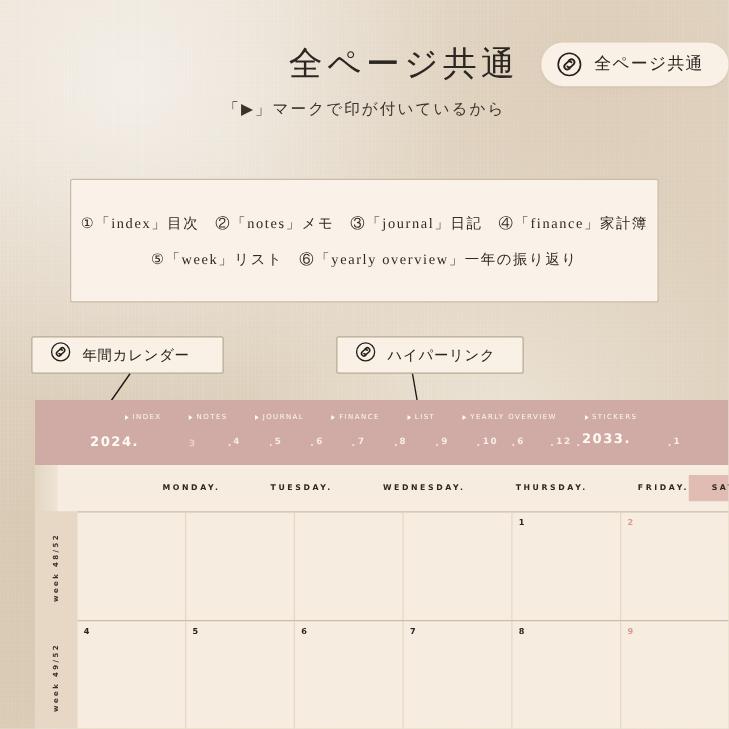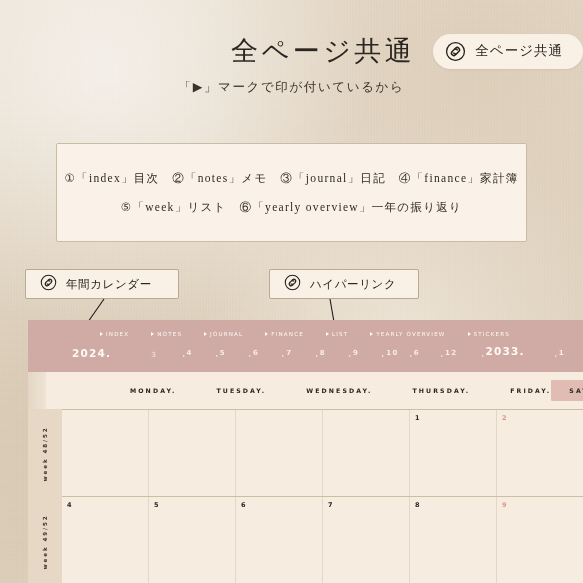--- a/index.html
+++ b/index.html
@@ -445,21 +445,21 @@
           <span>9</span>
         </div>
         <div class="mo" style="margin-right:11px">
           <span class="tri"></span>
           <span>10</span>
         </div>
         <div class="mo" style="margin-right:21px">
           <span class="tri"></span>
           <span>6</span>
         </div>
-        <div class="mo" style="margin-right:24px">
+        <div class="mo" style="margin-right:4px">
           <span class="tri"></span>
           <span>12</span>
         </div>
         <div class="mo year" style="margin-right:30px">
           <span class="tri"></span>
           <span>2033.</span>
         </div>
         <div class="mo" style="margin-right:24px">
           <span class="tri"></span>
           <span>1</span>

